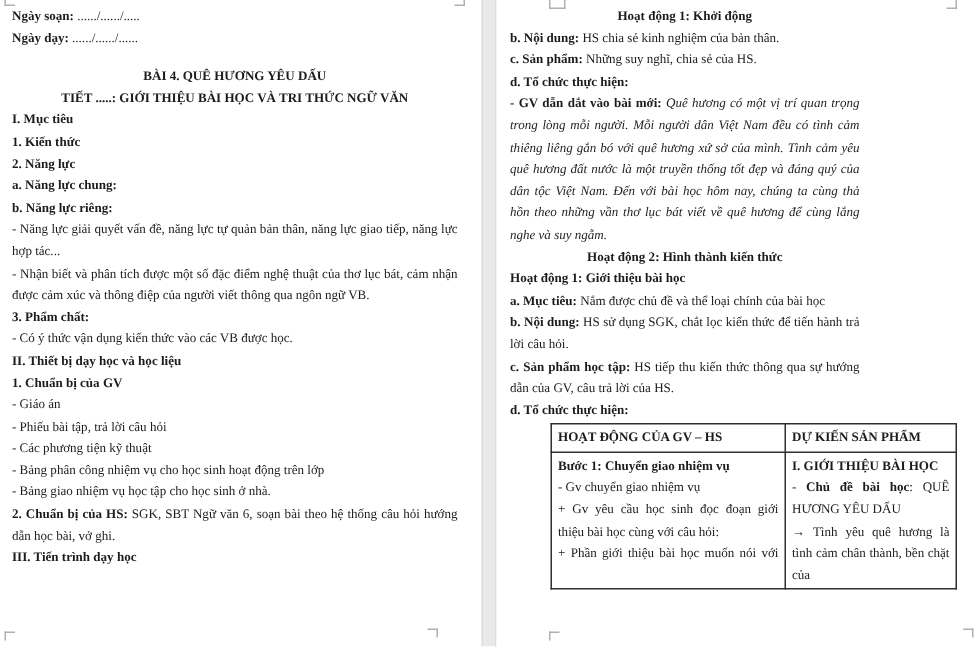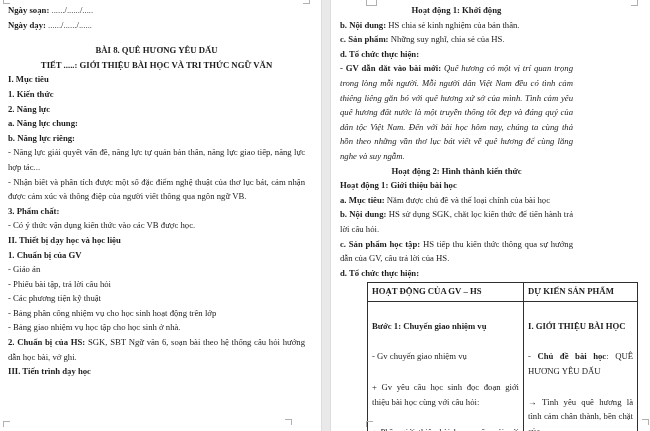--- a/index.html
+++ b/index.html
@@ -37,40 +37,40 @@
     border-collapse:collapse;
     table-layout:fixed;
   }
   th,td{
     border:1px solid var(--table-border);
     vertical-align:top;
     text-align:left;
   }
   th{font-weight:bold;padding:1px 4px 2px 4px;margin-top:48px;}
   td{padding:1px 4px 2px 4px;}
-  td .para{text-align:justify;margin-top:16px;}
+  td .para{text-align:justify;}
   .mark{position:absolute;border:0 solid var(--mark);}
   #m-p1-tl{left:3px;top:0;width:7px;height:4px;border-left-width:1px;border-bottom-width:1px;}
   #m-p1-tr{left:303px;top:0;width:7px;height:4px;border-right-width:1px;border-bottom-width:1px;}
   #m-p1-bl{left:3px;top:421px;width:7px;height:6px;border-left-width:1px;border-top-width:1px;}
   #m-p1-br{left:285px;top:419px;width:7px;height:6px;border-right-width:1px;border-top-width:1px;}
   #m-p2-tl{left:366px;top:0;width:11px;height:6px;border-left-width:1px;border-right-width:1px;border-bottom-width:1px;}
   #m-p2-tr{left:631px;top:0;width:7px;height:6px;border-right-width:1px;border-bottom-width:1px;}
   #m-p2-bl{left:366px;top:421px;width:7px;height:6px;border-left-width:1px;border-top-width:1px;}
   #m-p2-br{left:642px;top:419px;width:7px;height:6px;border-right-width:1px;border-top-width:1px;}
 </style>
 </head>
 <body>
 
 <div class="page" id="page1">
   <div id="page1-content">
       <p class="para"><span class="run-b">Ngày soạn:</span><span class="run-t"> ....../....../.....</span></p>
       <p class="para"><span class="run-b">Ngày dạy:</span><span class="run-t"> ....../....../......</span></p>
       <p class="para spacer"></p>
-      <p class="para center"><span class="run-b">BÀI 8. QUÊ HƯƠNG YÊU DẤU</span></p>
+      <p class="para center"><span class="run-b">BÀI 4. QUÊ HƯƠNG YÊU DẤU</span></p>
       <p class="para center"><span class="run-b">TIẾT .....: GIỚI THIỆU BÀI HỌC VÀ TRI THỨC NGỮ VĂN</span></p>
       <p class="para"><span class="run-b">I. Mục tiêu</span></p>
       <p class="para"><span class="run-b">1. Kiến thức</span></p>
       <p class="para"><span class="run-b">2. Năng lực</span></p>
       <p class="para"><span class="run-b">a. Năng lực chung:</span></p>
       <p class="para"><span class="run-b">b. Năng lực riêng:</span></p>
       <p class="para"><span class="run-t">- Năng lực giải quyết vấn đề, năng lực tự quản bản thân, năng lực giao tiếp, năng lực hợp tác...</span></p>
       <p class="para"><span class="run-t">- Nhận biết và phân tích được một số đặc điểm nghệ thuật của thơ lục bát, cảm nhận được cảm xúc và thông điệp của người viết thông qua ngôn ngữ VB.</span></p>
       <p class="para"><span class="run-b">3. Phẩm chất:</span></p>
       <p class="para"><span class="run-t">- Có ý thức vận dụng kiến thức vào các VB được học.</span></p>

